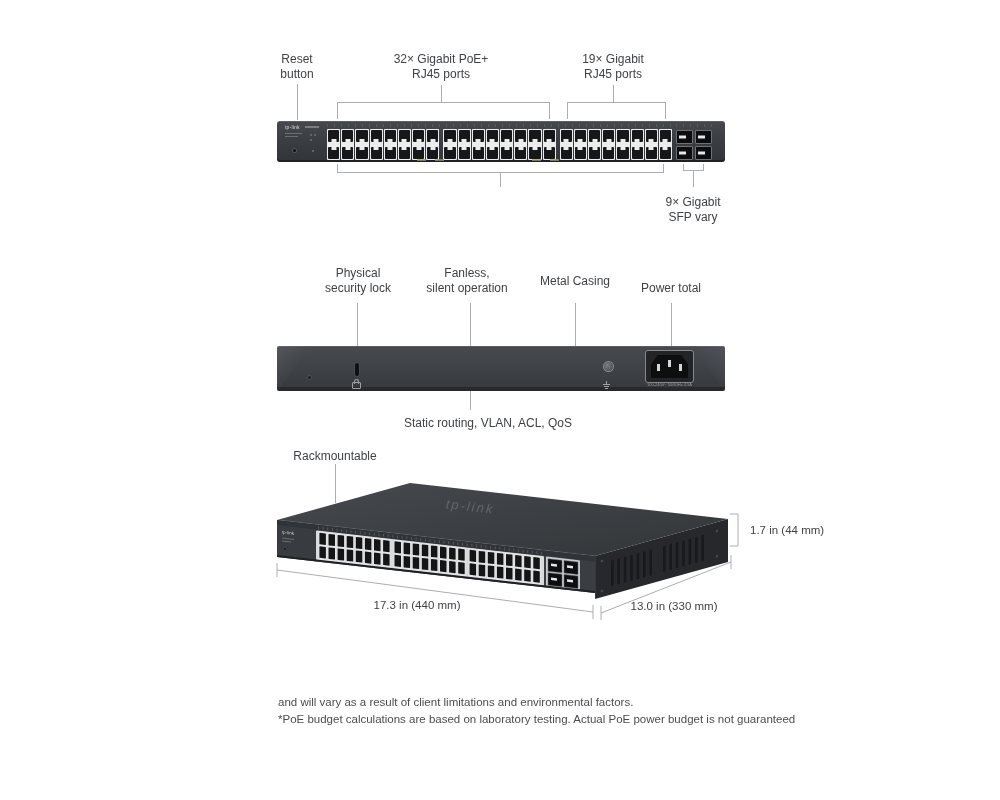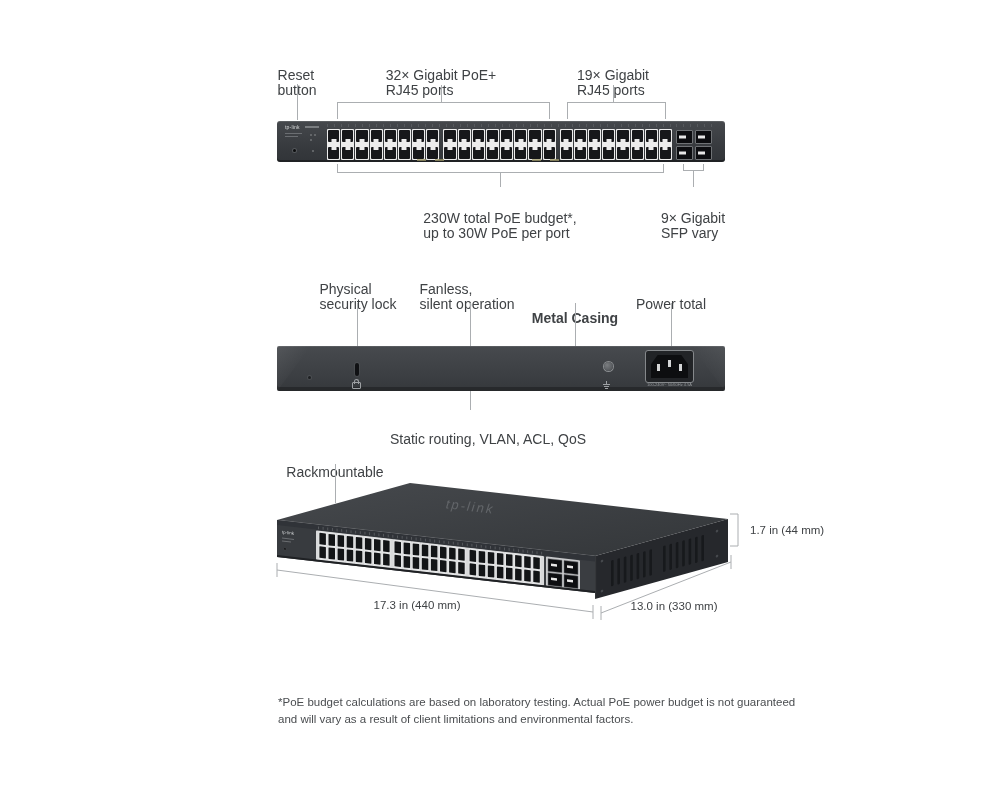--- a/index.html
+++ b/index.html
@@ -1,20 +1,20 @@
 <!DOCTYPE html>
 <html><head>
 <meta charset="utf-8">
 <style>
   html,body{margin:0;padding:0;background:#fff;}
   .page{position:relative;width:1000px;height:800px;background:#fff;overflow:hidden;
         font-family:"Liberation Sans",sans-serif;}
   
-  .callout{position:absolute;transform:translateX(-50%);
-           font-size:14px;line-height:15px;color:#3f4245;white-space:nowrap;margin-top:16px;}
+  .callout{position:absolute;transform:translateX(-50%);text-align:center;
+           font-size:12px;line-height:15px;color:#3f4245;white-space:nowrap;}
   
   .vline{position:absolute;width:1px;background:#abaeb1;}
   .hline{position:absolute;height:1px;background:#abaeb1;}
   
   .switch-front{position:absolute;left:277px;top:121px;width:448px;height:41px;
     background:linear-gradient(#45484c,#36393d 70%,#313438);border-radius:3px;
     box-shadow:inset 0 1px 0 rgba(255,255,255,.12), inset 0 -2px 0 rgba(0,0,0,.35);}
   .brand{position:absolute;left:8px;top:3px;font-size:5px;color:#d9dbdc;letter-spacing:.2px;}
   .mbar{position:absolute;background:#7a7d80;}
   .fline{position:absolute;background:#6b6e72;height:1px;}
@@ -229,38 +229,34 @@
 
   <div class="vline" style="left:337px;top:164px;height:8px;"></div>
   <div class="vline" style="left:663px;top:164px;height:8px;"></div>
   <div class="hline" style="left:337px;top:172px;width:327px;"></div>
   <div class="vline" style="left:500px;top:172px;height:15px;"></div>
   <div class="vline" style="left:683px;top:164px;height:6px;"></div>
   <div class="vline" style="left:703px;top:164px;height:6px;"></div>
   <div class="hline" style="left:683px;top:170px;width:21px;"></div>
   <div class="vline" style="left:693px;top:170px;height:17px;"></div>
 
-  <div class="callout" style="left:500px;top:195px;">
-    <div>230W total PoE budget*,</div>
-    <div>up to 30W PoE per port</div>
-  </div>
   <div class="callout" style="left:693px;top:195px;">
     <div>9× Gigabit</div>
     <div>SFP vary</div>
   </div>
 
   <div class="callout" style="left:358px;top:266px;">
     <div>Physical</div>
     <div>security lock</div>
   </div>
   <div class="callout" style="left:467px;top:266px;">
     <div>Fanless,</div>
     <div>silent operation</div>
   </div>
-  <div class="callout" style="left:575px;top:295px;font-weight:bold;">
+  <div class="callout" style="left:575px;top:274px;">
     <div>Metal Casing</div>
   </div>
   <div class="callout" style="left:671px;top:281px;">
     <div>Power total</div>
   </div>
 
   <div class="vline" style="left:357px;top:303px;height:43px;"></div>
   <div class="vline" style="left:470px;top:303px;height:43px;"></div>
   <div class="vline" style="left:575px;top:303px;height:43px;"></div>
   <div class="vline" style="left:671px;top:303px;height:43px;"></div>
@@ -486,17 +482,17 @@
     <line x1="601" y1="613" x2="731" y2="562" stroke="#abaeb1" stroke-width="1"></line>
     <line x1="601" y1="606" x2="601" y2="620" stroke="#abaeb1" stroke-width="1"></line>
     <line x1="731" y1="555" x2="731" y2="569" stroke="#abaeb1" stroke-width="1"></line>
     <polyline points="730,514 738,514 738,546 730,546" fill="none" stroke="#abaeb1" stroke-width="1"></polyline>
     <text class="dim" x="417" y="609" text-anchor="middle">17.3 in (440 mm)</text>
     <text class="dim" x="674" y="610" text-anchor="middle">13.0 in (330 mm)</text>
     <text class="dim" x="750" y="534" text-anchor="start">1.7 in (44 mm)</text>
   </svg>
 
   <div class="footnote">
+    <div>and will vary as a result of client limitations and environmental factors.</div>
     <div>*PoE budget calculations are based on laboratory testing. Actual PoE power budget is not guaranteed</div>
-    <div>and will vary as a result of client limitations and environmental factors.</div>
   </div>
 
 </div>
 
 </body></html>

